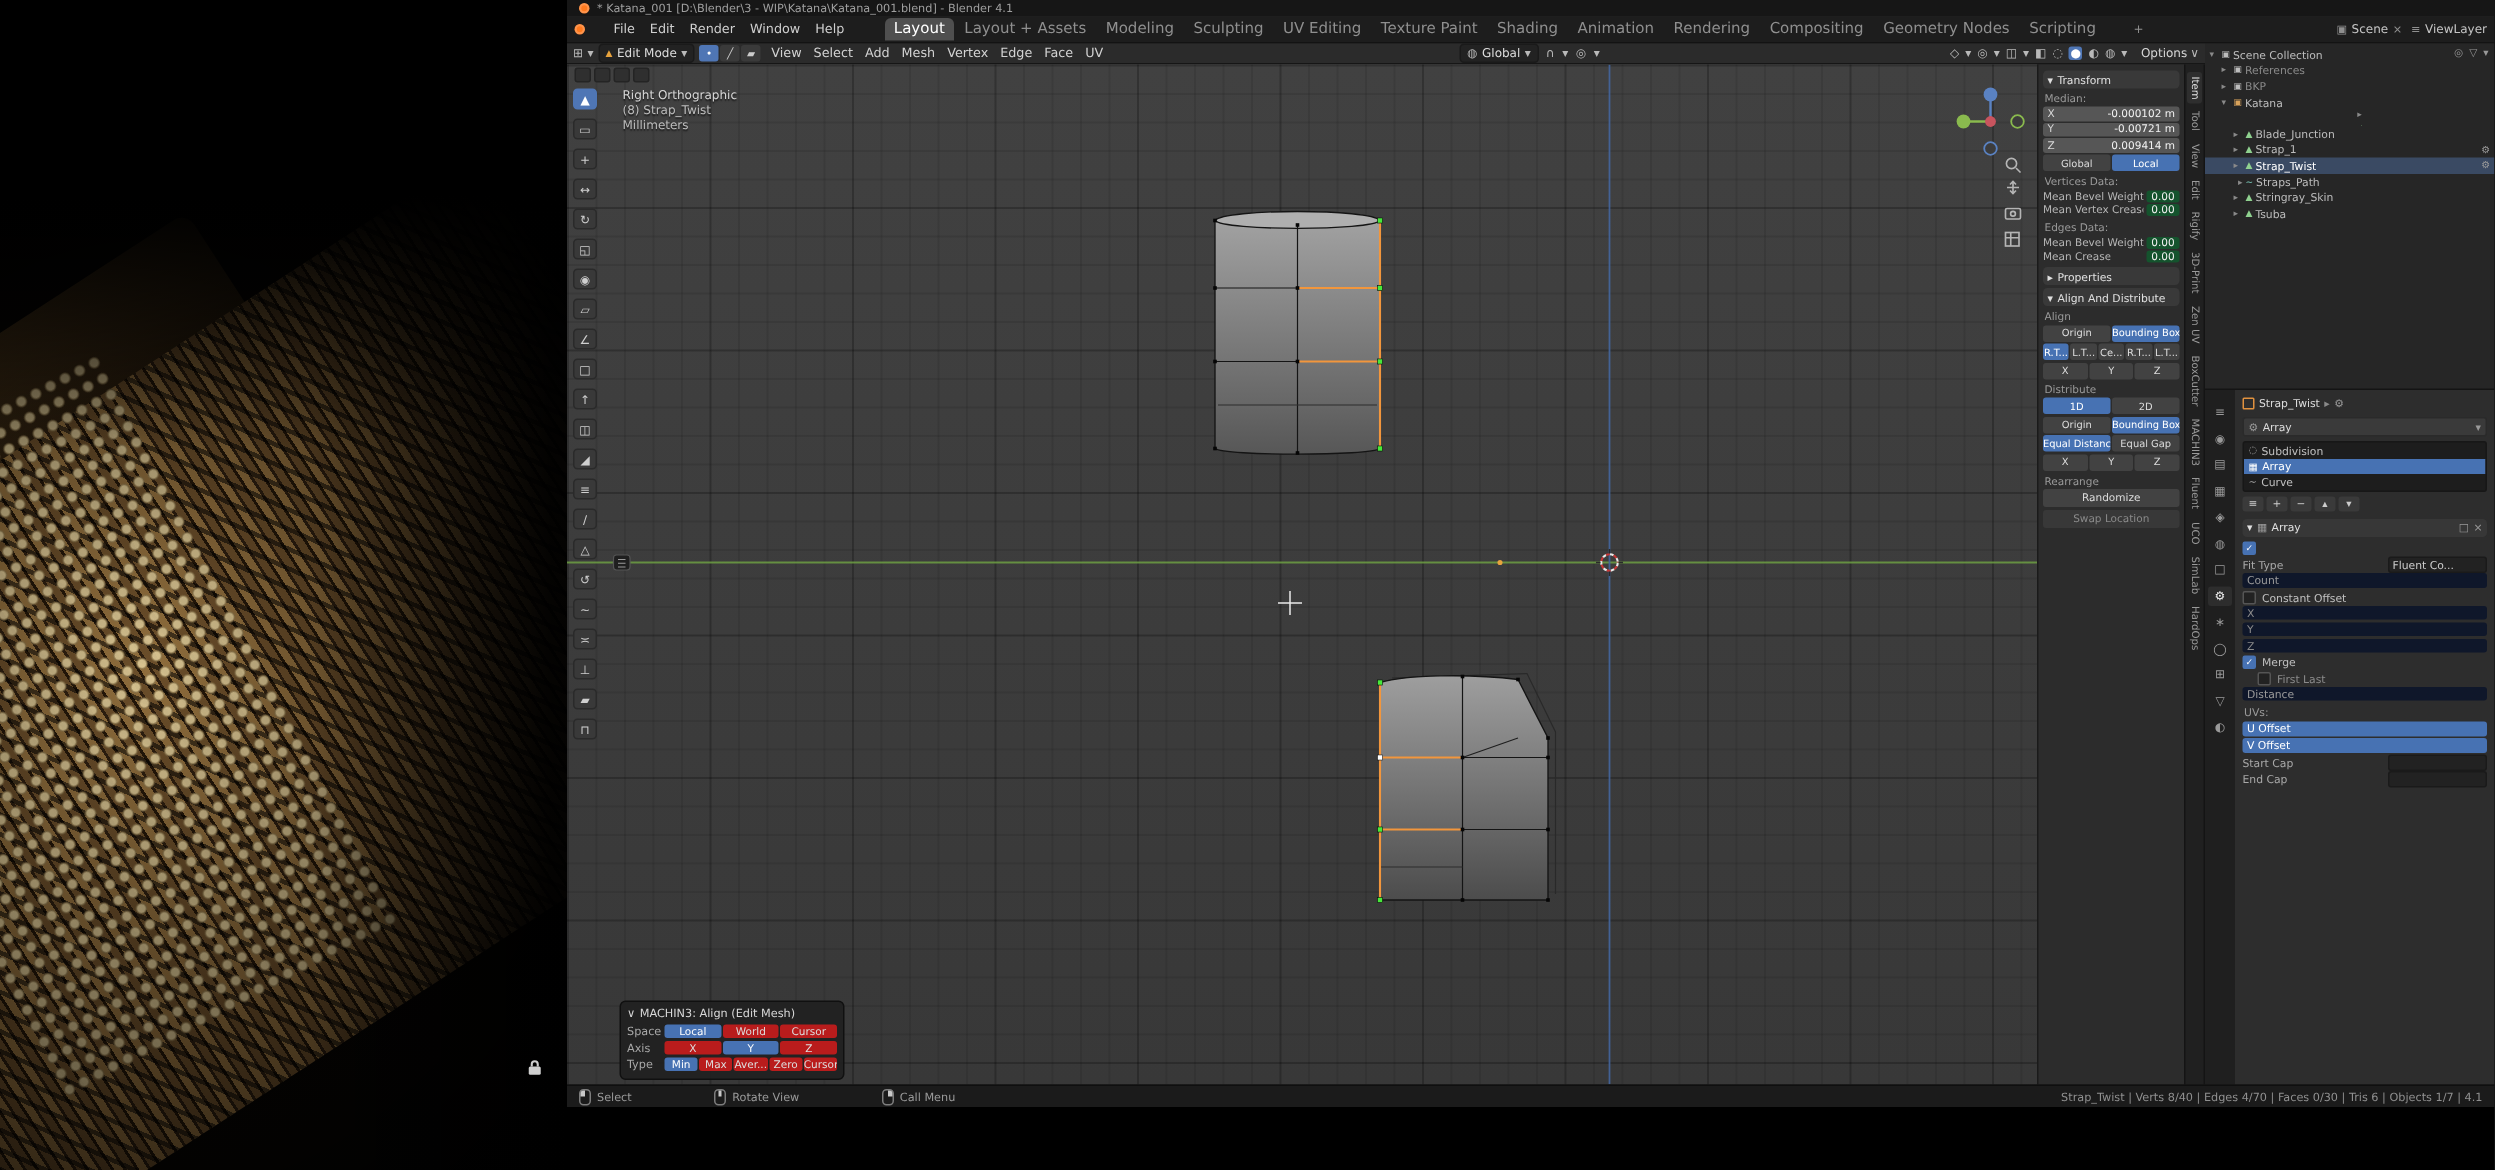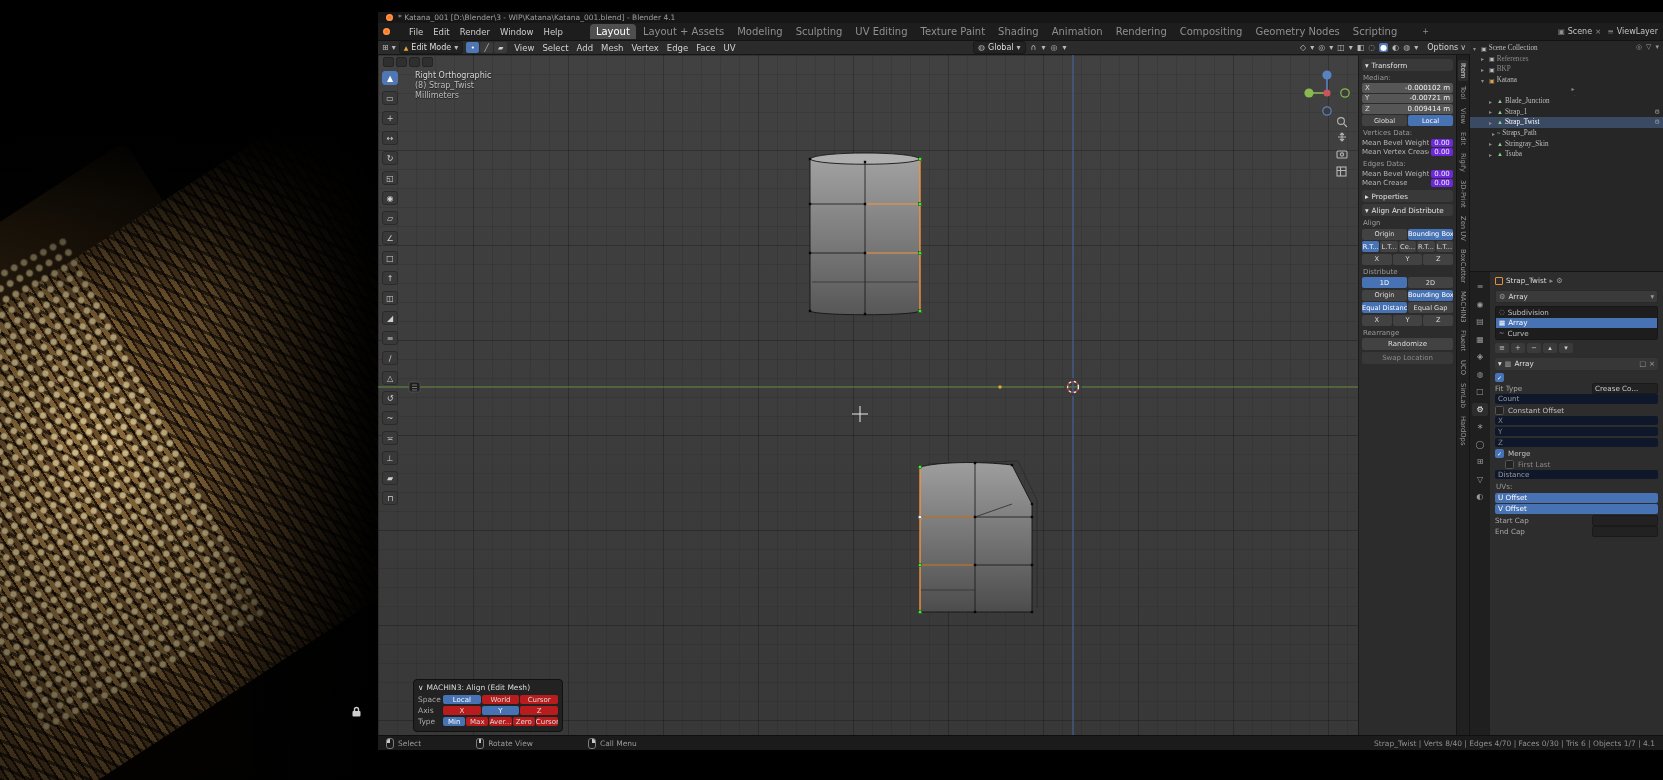--- a/index.html
+++ b/index.html
@@ -16,21 +16,21 @@
   .wp-beads{position:absolute;left:-70px;top:270px;width:250px;height:430px;transform:rotate(-28deg);
      background-image:radial-gradient(circle at 4px 4px,#dcc794 0 2.5px,#8a744a 3.4px,rgba(0,0,0,0) 4.2px);
      background-size:11px 12px;opacity:.95;}
   .wp-vignette{position:absolute;inset:0;background:
      linear-gradient(to bottom,#000 0 130px,rgba(0,0,0,0) 300px),
      linear-gradient(to right,rgba(0,0,0,0) 55%,rgba(0,0,0,.92) 97%),
      radial-gradient(ellipse 430px 520px at 26% 57%,rgba(0,0,0,0) 0%,rgba(0,0,0,.55) 60%,#000 97%);}
   .wp-lock{position:absolute;left:350px;top:705px;}
   
   .blender{position:absolute;left:378px;top:0;width:1285px;height:738px;background:#2a2a2a;
-           font-size:8px;color:#c9c9c9;margin-top:12px;}
+           font-size:8px;color:#c9c9c9;}
   .titlebar{position:absolute;left:0;top:0;right:0;height:11px;background:#161616;display:flex;
             align-items:center;gap:5px;padding-left:8px;color:#9f9f9f;font-size:7.5px;white-space:nowrap;}
   .logo-dot{width:7px;height:7px;border-radius:50%;background:#ff7a1f;box-shadow:inset 0 0 0 1.5px #fff3;}
   .menubar{position:absolute;left:0;top:11px;right:0;height:18px;background:#1d1d1d;border-bottom:1px solid #131313;
            display:flex;align-items:center;gap:14px;padding:0 5px;box-sizing:border-box;white-space:nowrap;}
   .menu-item{padding:0 5px;font-size:8.5px;color:#cfcfcf;}
   .ws-tabs{display:flex;gap:1px;margin-left:8px;align-items:center;}
   .ws-tab{padding:2px 6px;font-size:10px;color:#8f8f8f;border-radius:4px 4px 0 0;}
   .ws-tab.active{background:#4f4f4f;color:#fff;}
   .ws-add{color:#8f8f8f;padding:0 5px;}
@@ -87,41 +87,41 @@
           border-left:1px solid #1a1a1a;padding:2px 3px;box-sizing:border-box;font-size:7px;color:#c2c2c2;
           overflow:hidden;}
   .np-h{background:#393939;border-radius:3px;padding:1.5px 3px;margin:2px 0;color:#e0e0e0;display:flex;
         gap:3px;align-items:center;font-size:7.2px;white-space:nowrap;overflow:hidden;}
   .np-sub{color:#9a9a9a;margin:3px 1px 1px;white-space:nowrap;overflow:hidden;}
   .np-field{background:#565656;border-radius:2px;padding:0 3px;height:9.5px;display:flex;
             justify-content:space-between;align-items:center;margin-bottom:1px;color:#f2f2f2;}
   .np-field .axis{color:#d8d8d8;}
   .np-row{display:flex;justify-content:space-between;align-items:center;height:9.5px;gap:2px;}
   .np-lbl{white-space:nowrap;overflow:hidden;color:#b5b5b5;}
-  .np-mini{background:#6d28d9;border-radius:2px;min-width:20px;text-align:center;color:#f0f0f0;padding:0 1px;}
+  .np-mini{background:#14532d;border-radius:2px;min-width:20px;text-align:center;color:#f0f0f0;padding:0 1px;}
   .np-seg{display:flex;gap:1px;margin:1.5px 0;}
   .np-segbtn{flex:1;background:#424242;text-align:center;padding:1.5px 0;border-radius:2px;color:#ddd;
              font-size:6.6px;white-space:nowrap;overflow:hidden;}
   .np-segbtn.active{background:#4772b3;color:#fff;}
   .np-btn{background:#424242;border-radius:2px;text-align:center;padding:2px 0;margin:1.5px 0;color:#ddd;}
   .np-btn.dim{color:#8a8a8a;background:#383838;}
   
   .sidetabs{position:absolute;left:1078px;top:43px;width:14px;height:680px;background:#202020;
             border-left:1px solid #141414;border-right:1px solid #141414;box-sizing:border-box;
             display:flex;flex-direction:column;align-items:center;gap:2px;padding-top:5px;}
   .stab{writing-mode:vertical-rl;text-orientation:mixed;font-size:6.8px;color:#9a9a9a;padding:3px 1px;
         border-radius:2px;white-space:nowrap;}
   .stab.active{background:#2e2e2e;color:#e2e2e2;}
   
   .rightcol{position:absolute;left:1092px;top:29px;width:193px;height:694px;display:flex;flex-direction:column;}
   .outliner{height:231px;background:#262626;border-bottom:1px solid #141414;position:relative;
             padding-top:2px;box-sizing:border-box;overflow:hidden;}
   .ol-filter{position:absolute;right:4px;top:2px;display:flex;gap:4px;color:#999;font-size:7px;}
   .ol-row{height:10.6px;display:flex;align-items:center;gap:2px;font-size:7.2px;color:#bdbdbd;
-          white-space:nowrap;overflow:hidden;padding-right:3px;font-family:Liberation Serif, serif;}
+          white-space:nowrap;overflow:hidden;padding-right:3px;}
   .ol-row.active{background:#3a4a63;color:#fff;}
   .ol-row.dim{color:#8a8a8a;}
   .ol-caret{width:6px;color:#8a8a8a;font-size:6px;}
   .ol-ic{font-size:6px;}
   .ic-col{color:#bdbdbd;}.ic-col-orange{color:#d8a25b;}.ic-mesh{color:#8fd18f;}.ic-curve{color:#7fd3c3;}
   .ol-suffix{margin-left:auto;color:#9a9a9a;font-size:6.5px;}
   .props{flex:1;display:flex;min-height:0;}
   .ptabs{width:20px;background:#1f1f1f;display:flex;flex-direction:column;gap:4.5px;align-items:center;
          padding-top:8px;box-sizing:border-box;}
   .ptab{width:16px;height:13px;display:flex;align-items:center;justify-content:center;color:#9a9a9a;
@@ -787,21 +787,21 @@
           <span>Array</span>
           <span class="spacer"></span>
           <span style="color:#9a9a9a">□</span>
           <span style="color:#9a9a9a">×</span>
         </div>
         <div class="chk-row">
           <span class="chk on">✓</span>
         </div>
         <div class="f-row">
           <span>Fit Type</span>
-          <span class="f-field">Crease Co...</span>
+          <span class="f-field">Fluent Co...</span>
         </div>
         <div class="f-wide">Count</div>
         <div class="chk-row">
           <span class="chk"></span>
           <span>Constant Offset</span>
         </div>
         <div>
 
         <div class="f-wide">
             <span class="axis">X</span>

